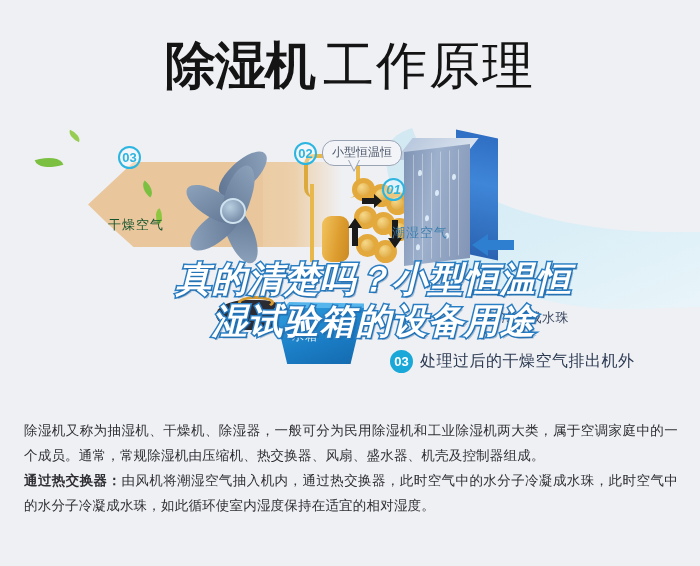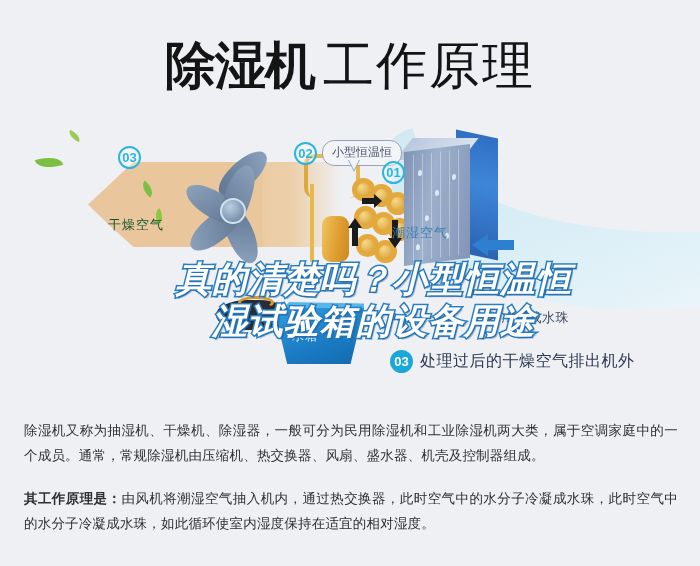--- a/index.html
+++ b/index.html
@@ -272,21 +272,20 @@
 
   
   .copy {
     position: absolute; left: 24px; top: 418px; width: 654px;
   }
   .para {
     font-size: 13.5px;
     line-height: 25px;
     color: #2f2f33;
     letter-spacing: .2px;
-    margin-bottom: 18px;
     text-align: justify;
   }
   .para:last-child { margin-bottom: 0; }
   .para .lead { font-weight: 700; }
 </style>
 </head>
 <body>
 
 <div id="page">
 
@@ -365,34 +364,34 @@
     <div class="tank"></div>
     <div class="tank-label">水箱</div>
 
     <div class="badge" style="left:118px; top:34px;">03</div>
     <div class="lbl tan" style="left:108px; top:104px;">干燥空气</div>
 
     <div class="badge" style="left:294px; top:30px;">02</div>
     <div class="bubble">小型恒温恒</div>
     <div class="bubble-tail"></div>
 
-    <div class="badge" style="left:382px; top:49px;">01</div>
+    <div class="badge" style="left:382px; top:66px;font-style:italic;">01</div>
     <div class="lbl blue" style="left:392px; top:112px;">潮湿空气</div>
 
     <div class="hidden-note">器冷凝成水珠</div>
 
     <div class="callout-03">
       <span class="badge solid">03</span>
       <span class="txt">处理过后的干燥空气排出机外</span>
     </div>
   </div>
 
   <div class="overlay">
     <div class="overlay-line">真的清楚吗？小型恒温恒</div>
     <div class="overlay-line">湿试验箱的设备用途</div>
   </div>
 
   <div class="copy">
     <p class="para">除湿机又称为抽湿机、干燥机、除湿器，一般可分为民用除湿机和工业除湿机两大类，属于空调家庭中的一个成员。通常，常规除湿机由压缩机、热交换器、风扇、盛水器、机壳及控制器组成。</p>
-    <p class="para"><span class="lead">其工作原理是：</span><span>由风机将潮湿空气抽入机内，通过热交换器，此时空气中的水分子冷凝成水珠，此时空气中的水分子冷凝成水珠，如此循环使室内湿度保持在适宜的相对湿度。</span></p>
+    <p class="para"><span class="lead">通过热交换器：</span><span>由风机将潮湿空气抽入机内，通过热交换器，此时空气中的水分子冷凝成水珠，此时空气中的水分子冷凝成水珠，如此循环使室内湿度保持在适宜的相对湿度。</span></p>
   </div>
 
 </div>
 
 </body></html>

